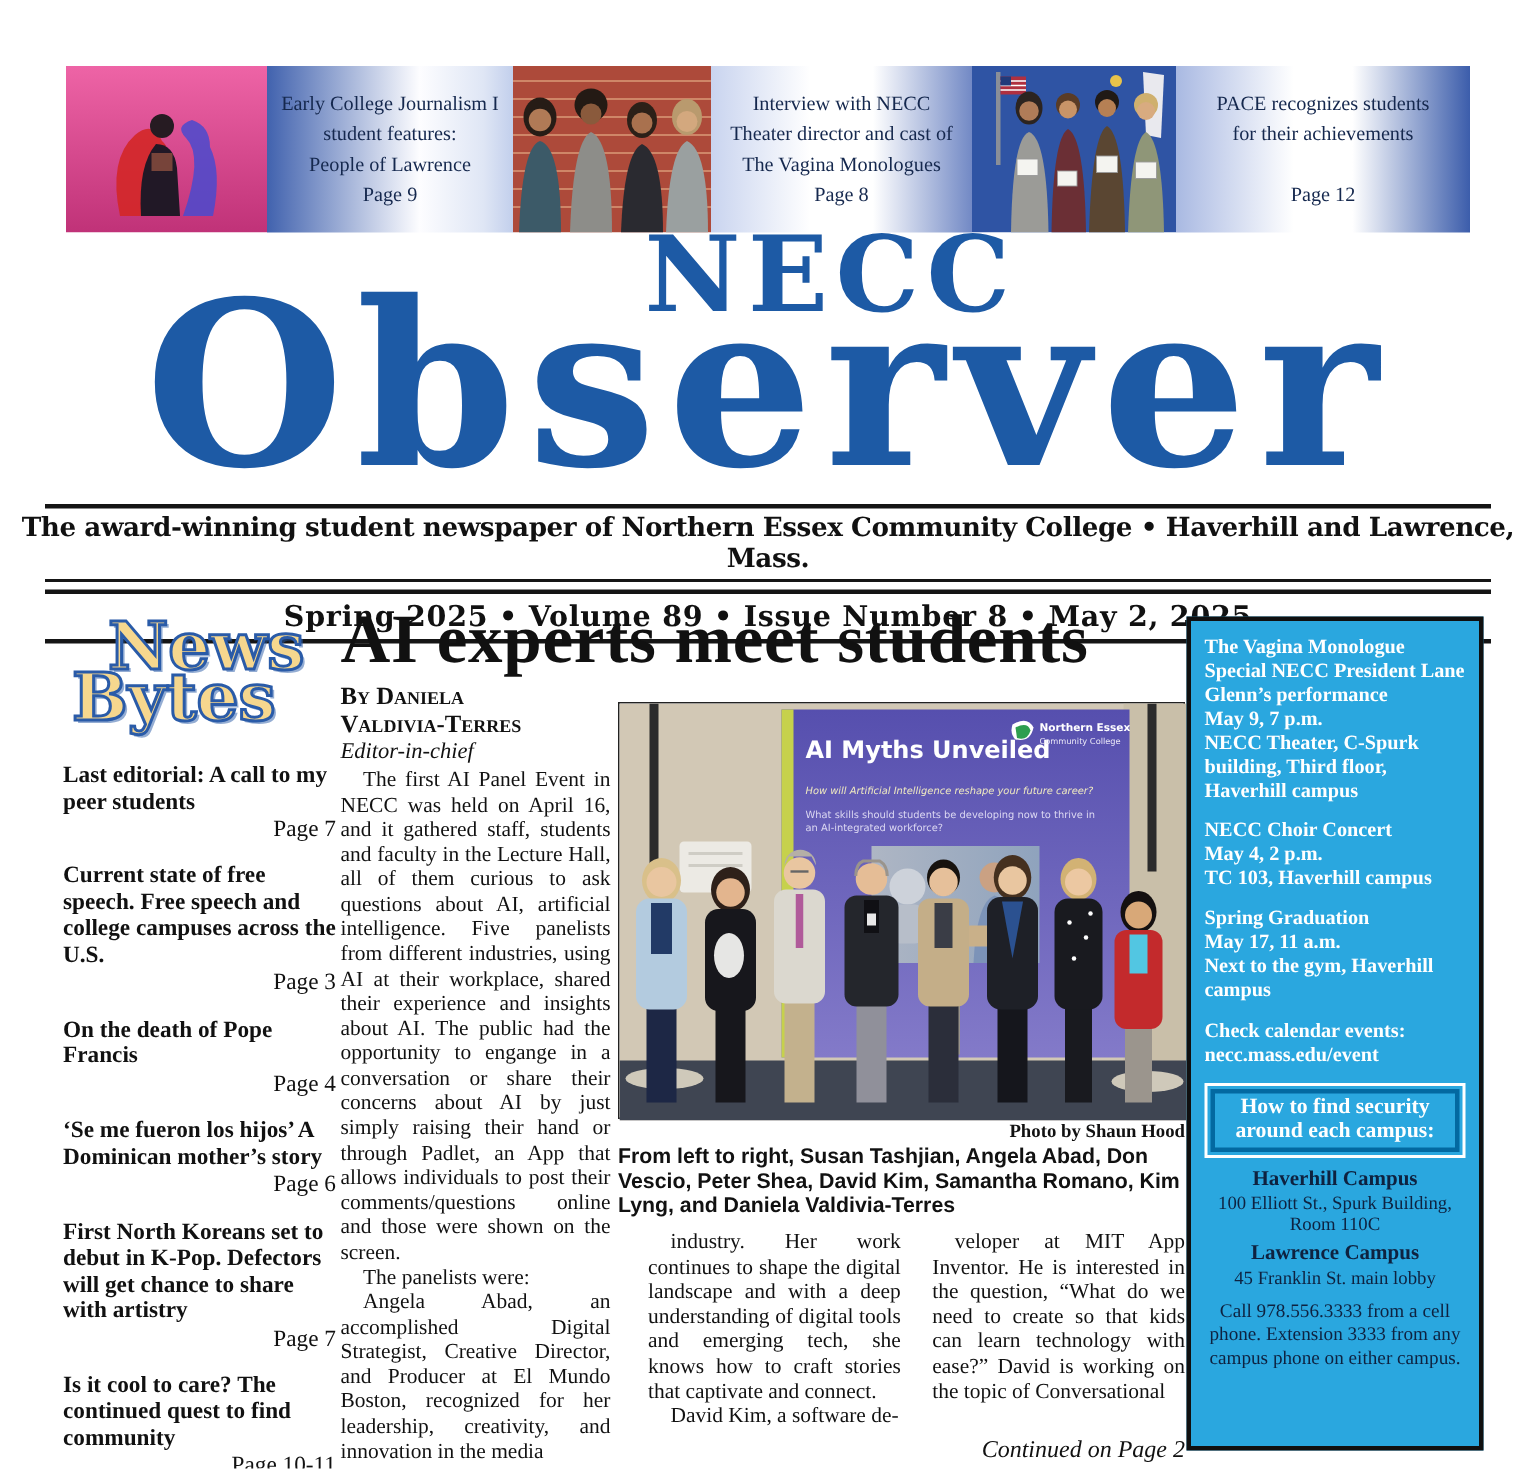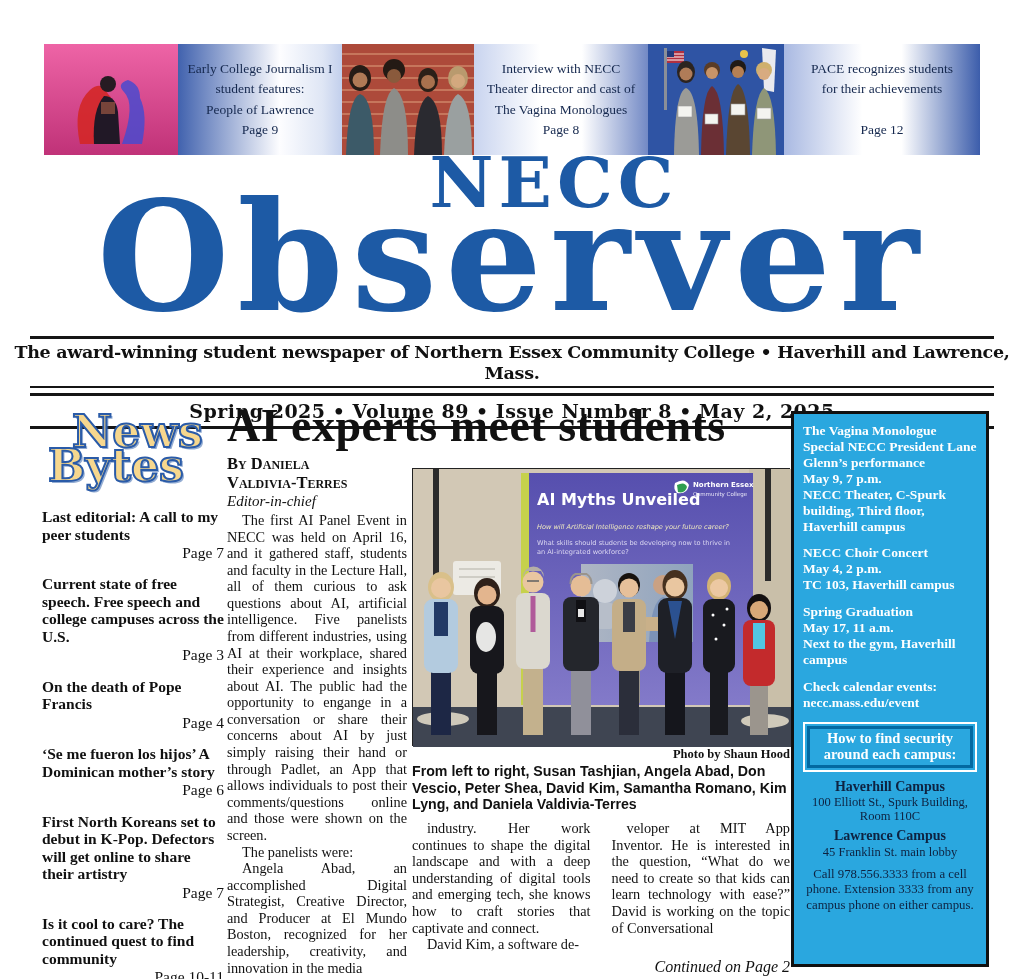--- a/index.html
+++ b/index.html
@@ -51,21 +51,21 @@
   .colA { width:180px; margin-right:5px; }
   .byline { font-weight:bold; font-size:16.5px; font-variant:small-caps; line-height:1.15; white-space:pre-line; }
   .role { font-style:italic; font-size:15px; margin-bottom:2px; }
   .body-text p { font-size:14.3px; line-height:1.16; text-align:justify; text-indent:15px; margin:0; }
   .photo-wrap { width:378px; }
   .photo-frame { width:378px; height:278px; border:1px solid #222; }
   .photo-frame svg { display:block; }
   .credit { font-size:12.5px; font-weight:bold; text-align:right; margin-top:1px; }
   .caption { font-family:"Liberation Sans", sans-serif; font-weight:bold; font-size:14.2px;
              line-height:1.18; margin-top:1px; }
-  .cols2 { display:flex; gap:21px; margin-top:7px; }
+  .cols2 { display:flex; gap:21px; margin-top:7px;margin-left:20px; }
   .colB, .colC { width:185px; }
   .continued { font-style:italic; font-size:16px; text-align:right; margin-top:22px; }
 
   
   .happening { position:absolute; left:791px; top:411px; width:198px; height:556px;
                background:#2aa7df; border:3px solid #101010; padding:9px 9px 6px; color:#fff; overflow:hidden; }
   .h-title { font-family:"DejaVu Sans", sans-serif; font-weight:bold; font-size:24px;
              line-height:1.04; white-space:pre-line; margin-bottom:9px; }
   .h-event { font-weight:bold; font-size:13.5px; line-height:1.18; white-space:pre-line; margin-bottom:11px; }
   .security-outer { border:2px solid #fff; padding:2px; margin:0 0 7px; }
@@ -205,21 +205,21 @@
     </div>
     <div class="nb-item">
       <div class="nb-title">On the death of Pope Francis</div>
       <div class="nb-page">Page 4</div>
     </div>
     <div class="nb-item">
       <div class="nb-title">‘Se me fueron los hijos’ A Dominican mother’s story</div>
       <div class="nb-page">Page 6</div>
     </div>
     <div class="nb-item">
-      <div class="nb-title">First North Koreans set to debut in K-Pop. Defectors will get online to share their artistry</div>
+      <div class="nb-title">First North Koreans set to debut in K-Pop. Defectors will get chance to share with artistry</div>
       <div class="nb-page">Page 7</div>
     </div>
     <div class="nb-item">
       <div class="nb-title">Is it cool to care? The continued quest to find community</div>
       <div class="nb-page">Page 10-11</div>
     </div>
 
   </div>
 </div>
 

